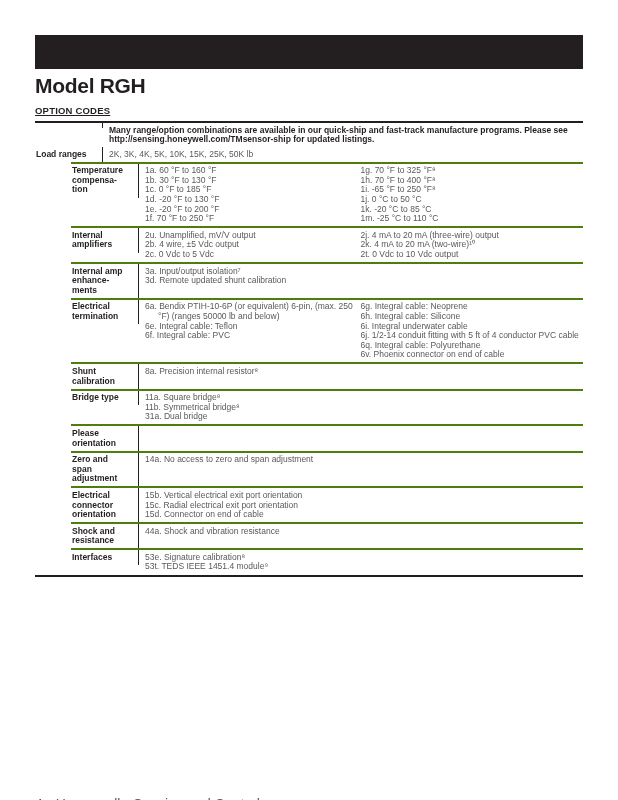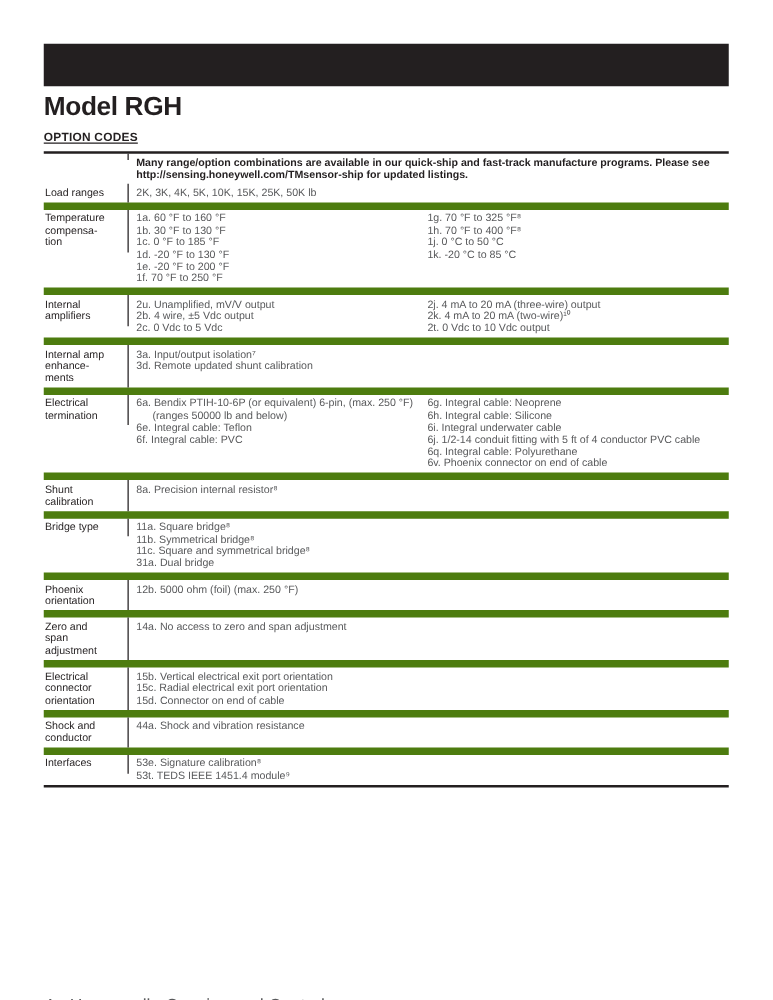--- a/index.html
+++ b/index.html
@@ -53,28 +53,29 @@
     border-bottom: 2px solid #231f20;
     font-size: 8.5px;
     line-height: 9.6px;
     color: #58595b;
   }
   .trow {
     display: flex;
     align-items: flex-start;
   }
   .trow + .trow {
-    border-top: 6px solid #4d7c0f;
+    border-top: 2px solid #4d7c0f;
+    margin-left: 36px;
   }
   .tlabel {
     width: 62px;
     flex: 0 0 62px;
     padding: 2.5px 4px 2.5px 1px;
     border-right: 1px solid #231f20;
-    font-weight: normal;
+    font-weight: bold;
     color: #231f20;
   }
   .tcontent {
     flex: 1 1 auto;
     padding: 2.5px 2px 2.5px 6px;
     display: flex;
   }
   .tcol-left {
     flex: 0 0 48.5%;
     padding-right: 4px;
@@ -142,22 +143,24 @@
               <div class="opt-item">1a. 60 °F to 160 °F</div>
               <div class="opt-item">1b. 30 °F to 130 °F</div>
               <div class="opt-item">1c. 0 °F to 185 °F</div>
               <div class="opt-item">1d. -20 °F to 130 °F</div>
               <div class="opt-item">1e. -20 °F to 200 °F</div>
               <div class="opt-item">1f. 70 °F to 250 °F</div>
             </div>
             <div class="tcol-right">
               <div class="opt-item">1g. 70 °F to 325 °F⁸</div>
               <div class="opt-item">1h. 70 °F to 400 °F⁸</div>
+              <div class="opt-item">1i. -65 °F to 250 °F⁸</div>
               <div class="opt-item">1j. 0 °C to 50 °C</div>
               <div class="opt-item">1k. -20 °C to 85 °C</div>
+              <div class="opt-item">1m. -25 °C to 110 °C</div>
             </div>
           </div>
         </div>
         <div class="trow">
           <div class="tlabel">
             <div>Internal</div>
             <div>amplifiers</div>
           </div>
           <div class="tcontent">
             <div class="tcol-left">
@@ -220,35 +223,31 @@
           </div>
         </div>
         <div class="trow">
           <div class="tlabel">
             <div>Bridge type</div>
           </div>
           <div class="tcontent">
             <div class="tcol-left">
               <div class="opt-item">11a. Square bridge⁸</div>
               <div class="opt-item">11b. Symmetrical bridge⁸</div>
-              <div class="opt-item">11c. Square and symmetrical bridge⁸</div>
               <div class="opt-item">31a. Dual bridge</div>
             </div>
             <div class="tcol-right"></div>
           </div>
         </div>
         <div class="trow">
           <div class="tlabel">
-            <div>Phoenix</div>
+            <div>Please</div>
             <div>orientation</div>
           </div>
           <div class="tcontent">
-            <div class="tcol-left">
-              <div class="opt-item">12b. 5000 ohm (foil) (max. 250 °F)</div>
-            </div>
             <div class="tcol-right"></div>
           </div>
         </div>
         <div class="trow">
           <div class="tlabel">
             <div>Zero and</div>
             <div>span</div>
             <div>adjustment</div>
           </div>
           <div class="tcontent">
@@ -269,21 +268,21 @@
               <div class="opt-item">15b. Vertical electrical exit port orientation</div>
               <div class="opt-item">15c. Radial electrical exit port orientation</div>
               <div class="opt-item">15d. Connector on end of cable</div>
             </div>
             <div class="tcol-right"></div>
           </div>
         </div>
         <div class="trow">
           <div class="tlabel">
             <div>Shock and</div>
-            <div>conductor</div>
+            <div>resistance</div>
           </div>
           <div class="tcontent">
             <div class="tcol-left">
               <div class="opt-item">44a. Shock and vibration resistance</div>
             </div>
             <div class="tcol-right"></div>
           </div>
         </div>
         <div class="trow">
           <div class="tlabel">

